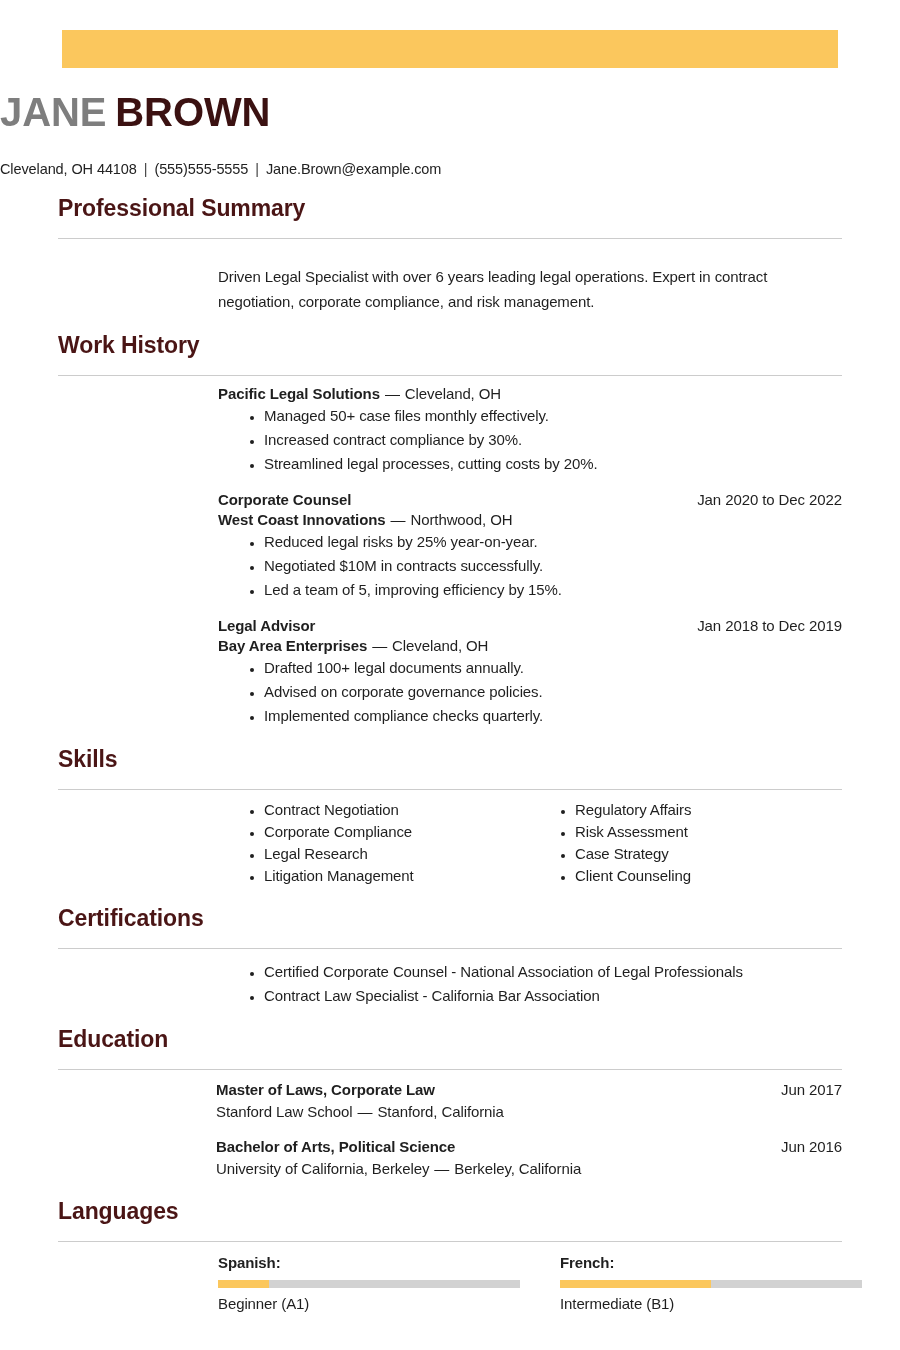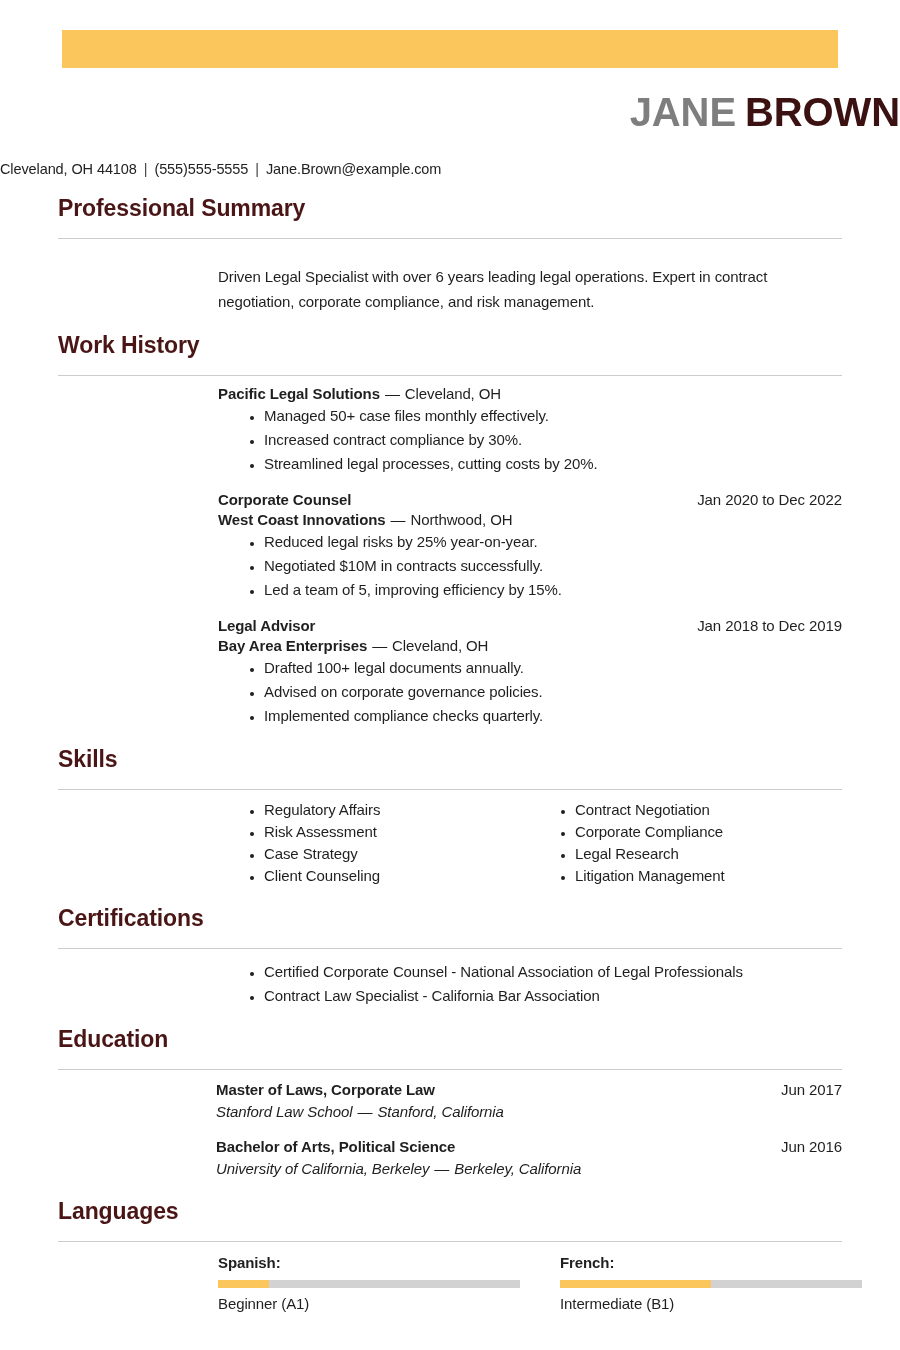--- a/index.html
+++ b/index.html
@@ -20,21 +20,21 @@
     color: var(--text);
     overflow: hidden;
     letter-spacing: -0.1px;
   }
   .banner {
     height: 38px;
     margin: 30px 62px 0 62px;
     background: var(--accent);
   }
   .name {
-    text-align: right;
+    text-align: left;
     margin-top: 22px;
     font-size: 40px;
     font-weight: 700;
     line-height: 1.1;
   }
   .name .first { color: var(--name-first); margin-right: 9px; }
   .name .last  { color: var(--name-last); }
   .contact {
     text-align: left;
     margin-top: 22px;
@@ -66,21 +66,21 @@
   ul.bullets li { line-height: 24px; }
   ul.bullets li::marker { font-size: 12px; }
 
   .skills-cols { display: flex; }
   .skills-cols ul.bullets { margin: 0; width: 311px; }
   .skills-cols ul.bullets li { line-height: 22px; }
 
   .certs ul.bullets li { line-height: 24px; }
 
   .edu { margin-bottom: 13px; }
-  .edu .school-line { line-height: 22px; font-style: italic; }
+  .edu .school-line { line-height: 22px; }
 
   .lang-grid {
     display: grid;
     grid-template-columns: 302px 302px;
     column-gap: 20px;
     row-gap: 12px;
     padding-top: 2px;
     gap: 40px;
   }
   .lang-label { font-weight: 700; line-height: 20px; }
@@ -157,30 +157,30 @@
       </div>
 
     </div>
   </section>
 
   <section>
     <h2 class="sec-title">Skills</h2>
     <div class="sec-body">
       <div class="skills-cols">
         <ul class="bullets">
+          <li>Contract Negotiation</li>
+          <li>Corporate Compliance</li>
+          <li>Legal Research</li>
+          <li>Litigation Management</li>
+        </ul>
+        <ul class="bullets">
           <li>Regulatory Affairs</li>
           <li>Risk Assessment</li>
           <li>Case Strategy</li>
           <li>Client Counseling</li>
-        </ul>
-        <ul class="bullets">
-          <li>Contract Negotiation</li>
-          <li>Corporate Compliance</li>
-          <li>Legal Research</li>
-          <li>Litigation Management</li>
         </ul>
       </div>
     </div>
   </section>
 
   <section class="certs">
     <h2 class="sec-title">Certifications</h2>
     <div class="sec-body">
       <ul class="bullets">
         <li>Certified Corporate Counsel - National Association of Legal Professionals</li>

